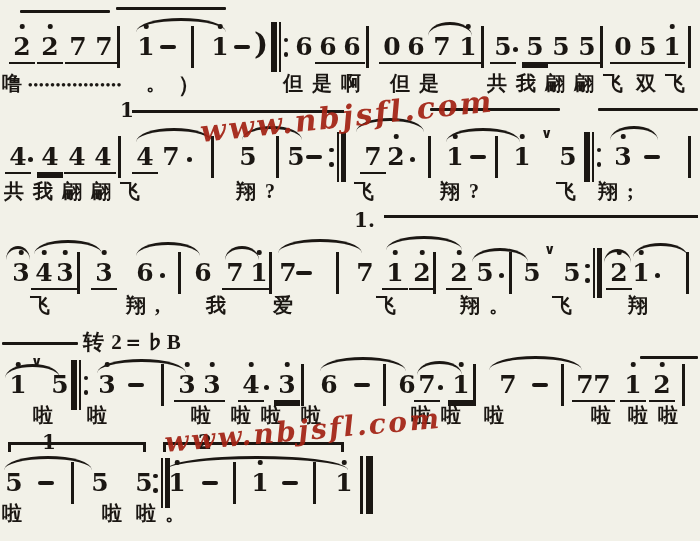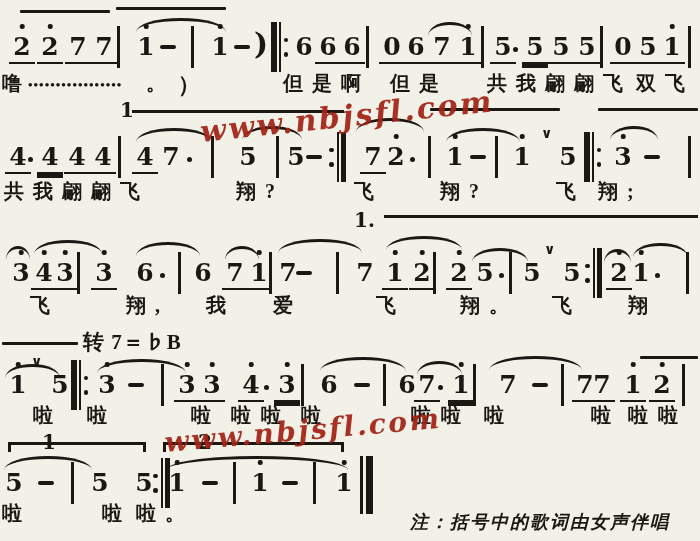--- a/index.html
+++ b/index.html
@@ -312,17 +312,16 @@
       <div class="arc" style="left: 4px; top: 456px; width: 88px;"></div>
       <div class="arc" style="left: 166px; top: 456px; width: 182px;"></div>
       <div class="vline hooks" style="left: 8px; top: 442px; width: 138px;"></div>
       <div class="vlabel" style="left: 42px; top: 430px;">1</div>
       <div class="vline hooks" style="left: 163px; top: 442px; width: 181px;"></div>
       <div class="vlabel" style="left: 198px; top: 430px;">2</div>
       <div class="lyric" style="left: 2px; top: 500px;">啦</div>
       <div class="lyric" style="left: 102px; top: 500px;">啦</div>
       <div class="lyric" style="left: 136px; top: 500px;">啦。</div>
     </div>
-  <div class="keych">转 7＝♭B</div>
+  <div class="keych">转 2＝♭B</div>
   <div class="wm wm1">www.nbjsfl.com</div>
   <div class="wm wm2">www.nbjsfl.com</div>
-  <div class="footnote">注：括号中的歌词由女声伴唱</div>
 </div>
 
 </body></html>

